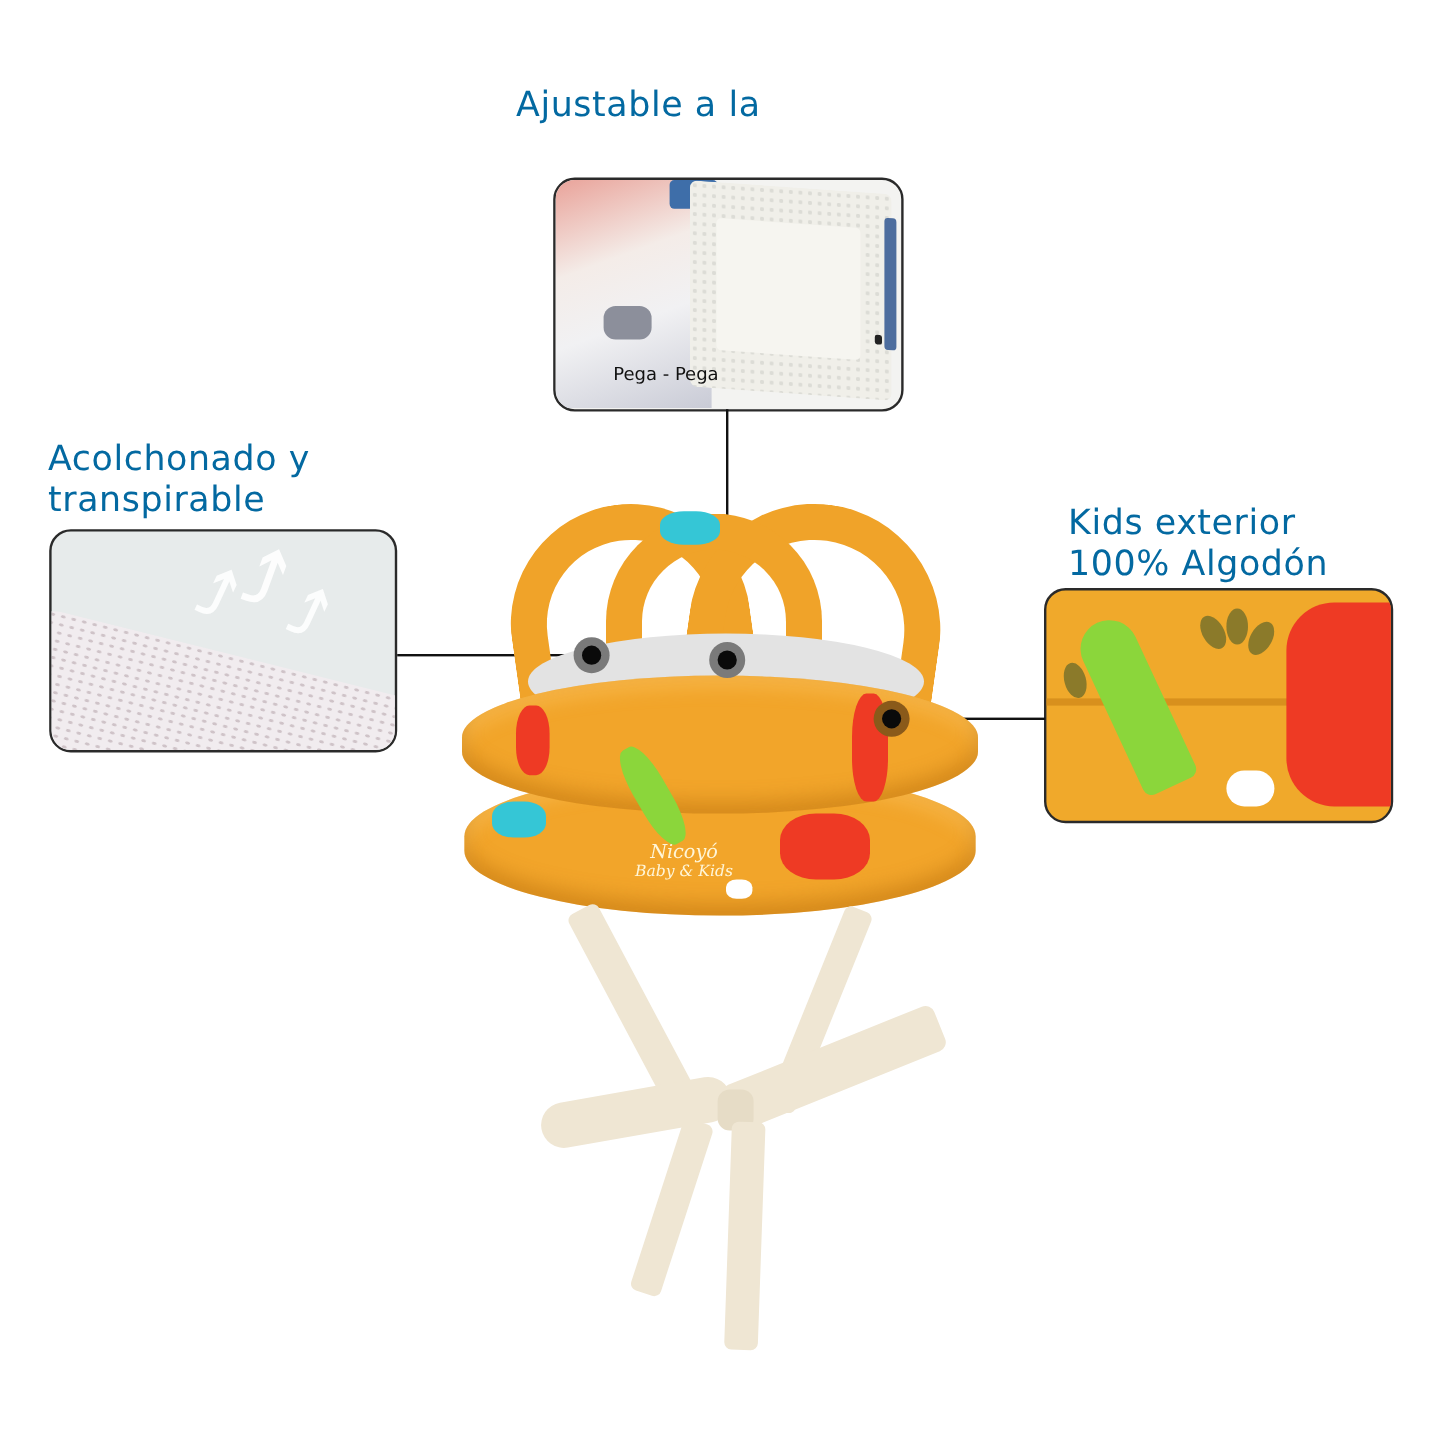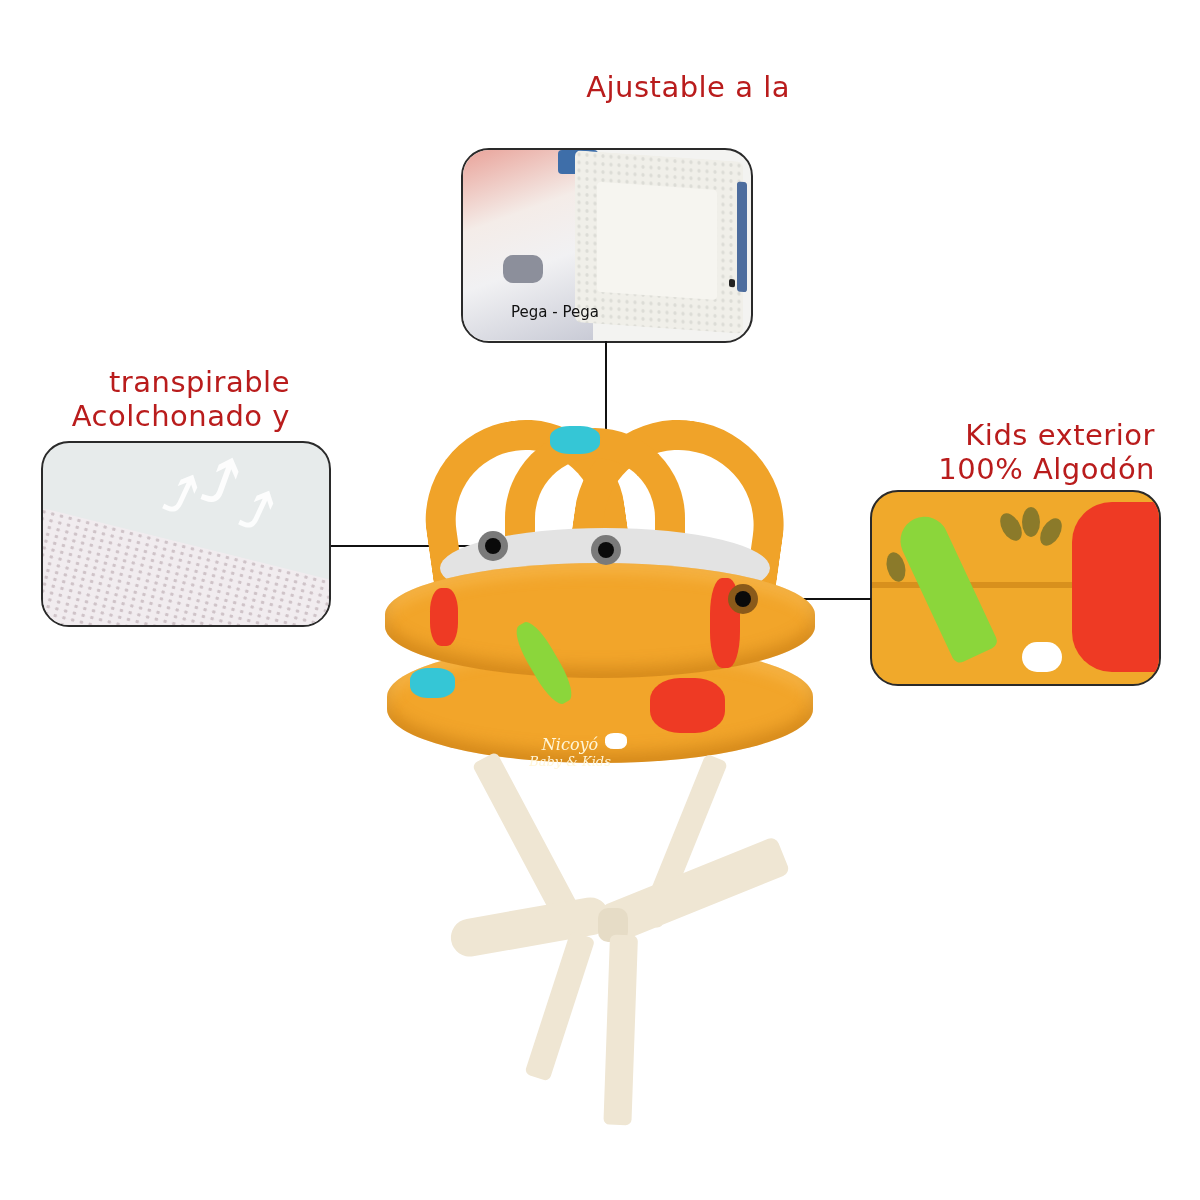--- a/index.html
+++ b/index.html
@@ -1,25 +1,25 @@
 <!DOCTYPE html>
 <html><head>
 <meta charset="utf-8">
 <style>
   html, body { margin:0; padding:0; }
   body {
     width:1200px; height:1200px; background:#ffffff; position:relative; overflow:hidden;
     font-family: "DejaVu Sans", sans-serif; color:#111;
   }
   .label {
-    position:absolute; text-align:right; font-size:29px; line-height:34px; letter-spacing:0.5px;
-    color:#b91c1c;
+    position:absolute; text-align:left; font-size:29px; line-height:34px; letter-spacing:0.5px;
+    color:#0369a1;
   }
   .card {
-    position:absolute; border:2px solid #2a2a2a; border-radius:28px; overflow:hidden;
+    position:absolute; border:2px solid #2a2a2a; border-radius:18px; overflow:hidden;
     box-sizing:border-box;
   }
   .line { position:absolute; background:#111; }
   .dot {
     position:absolute; width:30px; height:30px; border-radius:50%;
     background:#7a7a7a; box-sizing:border-box;
   }
   .dot::after {
     content:""; position:absolute; left:7px; top:7px; width:16px; height:16px; border-radius:50%; background:#0a0a0a;
   }
@@ -81,21 +81,21 @@
   .arch {
     position:absolute; border:30px solid #f0a329; border-bottom:none; border-radius:200px 200px 0 0; box-sizing:border-box;
   }
   .ring {
     position:absolute; background:#f2a52a; border-radius:50%/45%;
     box-shadow: inset 0 -10px 16px rgba(160,90,0,0.35), inset 0 10px 14px rgba(255,210,120,0.35);
   }
   .liner { position:absolute; background:#e3e3e3; border-radius:50%; }
   .deco { position:absolute; border-radius:40%; }
   .brand {
-    position:absolute; text-align:center; color:#fff6d8; font-family:"DejaVu Serif", serif; font-style:italic;margin-top:35px;
+    position:absolute; text-align:center; color:#fff6d8; font-family:"DejaVu Serif", serif; font-style:italic;
   }
   
   .strap { position:absolute; background:#efe6d3; border-radius:6px; }
 </style>
 </head>
 <body>
 
 <div class="label" style="left:430px; top:70px; width:360px;">
   <div>Ajustable a la</div>
 </div>
@@ -107,22 +107,22 @@
   <div class="pad">
     <div class="inner"></div>
     <div class="edge"></div>
     <div class="knob"></div>
   </div>
   <div class="caption">Pega - Pega</div>
 </div>
 <div class="line" style="left:605px; top:341px; width:2px; height:205px;"></div>
 
 <div class="label" style="left:40px; top:365px; width:250px;">
+  <div>Acolchonado y</div>
   <div>transpirable</div>
-  <div>Acolchonado y</div>
 </div>
 <div class="card" id="card-left">
   <div class="mesh"></div>
   <span class="arrow" style="left:124px; top:22px; transform:rotate(25deg);">⤴</span>
   <span class="arrow" style="left:162px; top:4px; transform:rotate(20deg); font-size:62px;">⤴</span>
   <span class="arrow" style="left:200px; top:38px; transform:rotate(25deg);">⤴</span>
 </div>
 <div class="line" style="left:331px; top:545px; width:160px; height:2px;"></div>
 
 <div class="label" style="left:890px; top:418px; width:265px;">

